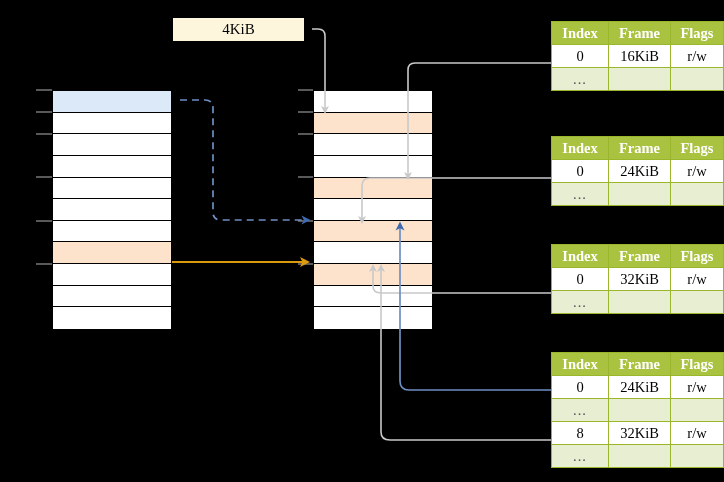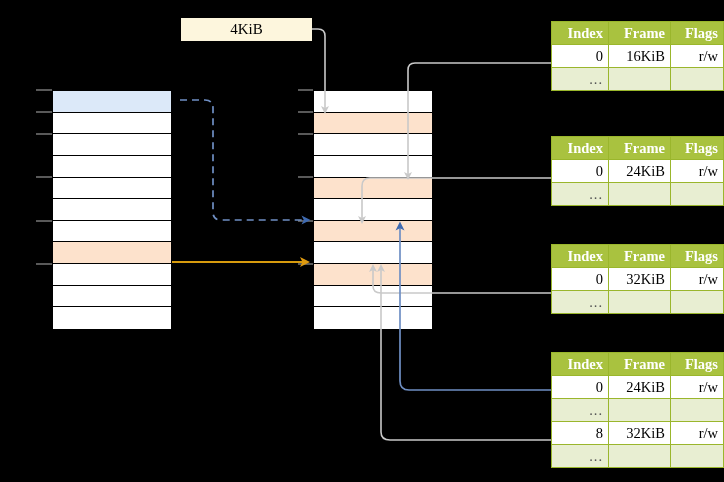--- a/index.html
+++ b/index.html
@@ -36,21 +36,21 @@
     box-sizing:border-box;
     font-size:14.5px;
     color:#000;
     table-layout:fixed;
   }
   .ptable td,.ptable th{
     border:1.1px solid #9ab62c;
     padding:1px 5px;
     height:23px;
     box-sizing:border-box;
-    text-align:right;
+    text-align:center;
     font-weight:normal;
     overflow:hidden;
     white-space:nowrap;
   }
   .ptable th{
     background:#a9c23f;
     color:#ffffff;
     font-weight:bold;
     border-color:#9ab62c;
   }
@@ -59,21 +59,21 @@
   .ptable td.hl{background:#fcf7a6;}
   .col-index{width:57px;}
   .col-frame{width:62px;}
   .col-flags{width:53px;}
 </style>
 </head>
 <body>
 
 <div id="root">
 
-  <div class="labelbox" style="left:181px;top:18px;width:131px;height:23px;">
+  <div class="labelbox" style="left:173px;top:18px;width:131px;height:23px;">
     <span>4KiB</span>
   </div>
 
   <div class="col" id="left-col" style="left:52px;top:90px;width:120px;height:240px;">
       <div class="cell blue" style="height: 21.6364px;"></div>
       <div class="cell" style="height: 21.6364px;"></div>
       <div class="cell" style="height: 21.6364px;"></div>
       <div class="cell" style="height: 21.6364px;"></div>
       <div class="cell" style="height: 21.6364px;"></div>
       <div class="cell" style="height: 21.6364px;"></div>

